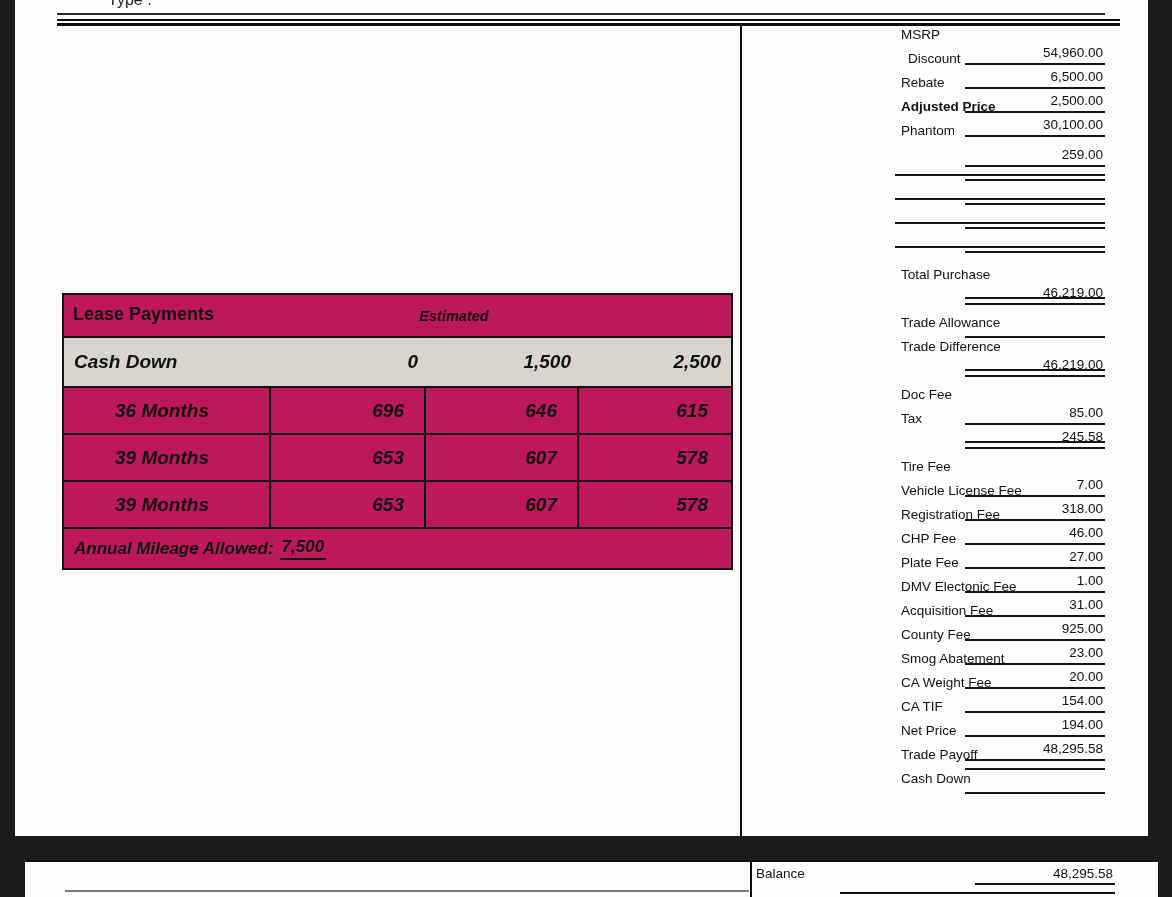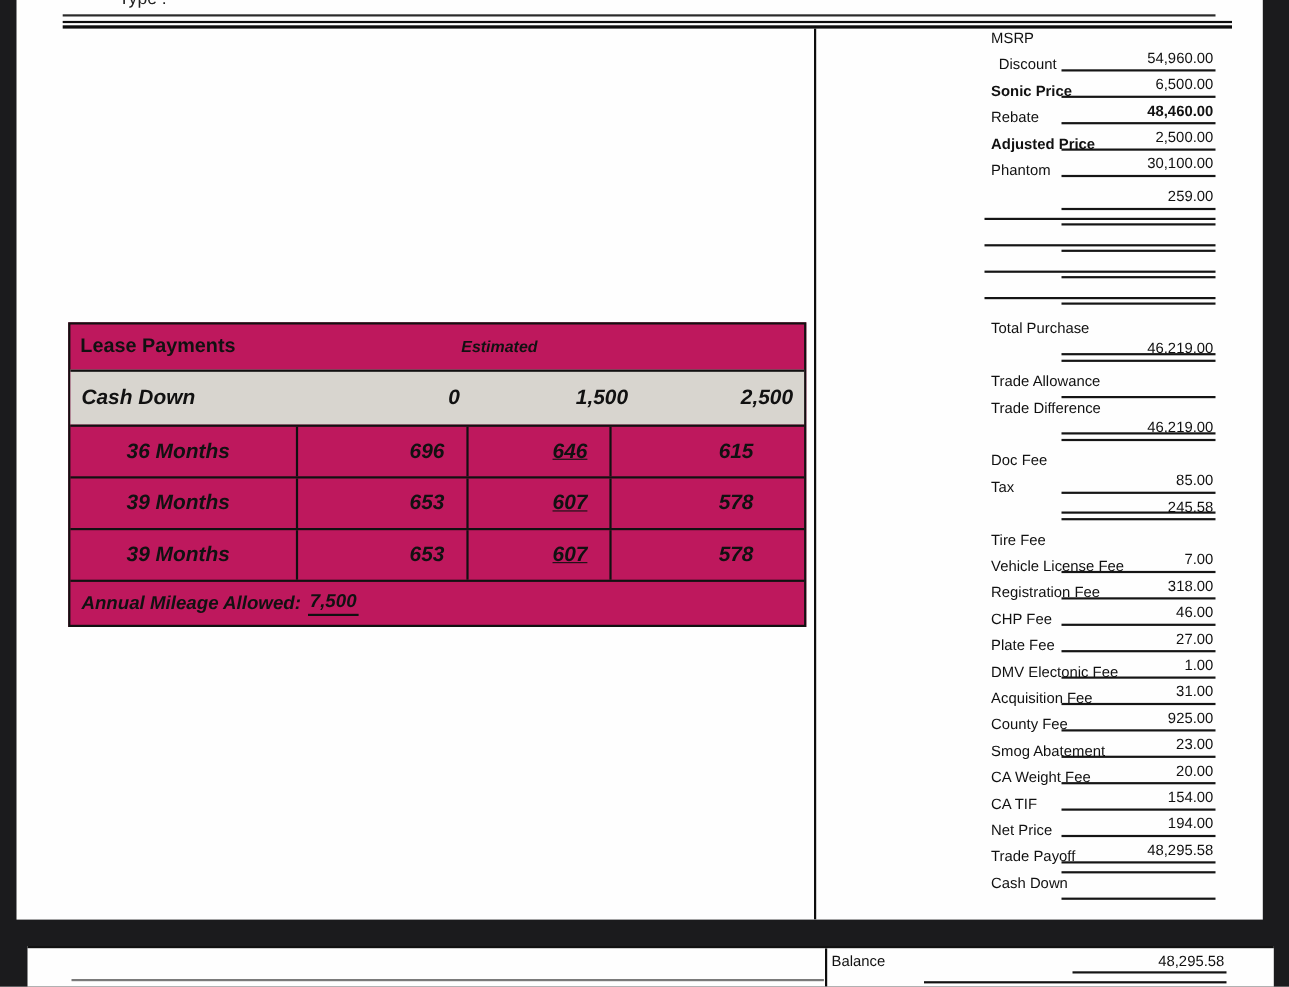--- a/index.html
+++ b/index.html
@@ -42,21 +42,21 @@
   .lease-header { position:relative; height:41px; }
   .lease-title { position:absolute; left:9px; top:9px; font-size:18px; font-weight:bold; }
   .lease-subtitle { position:absolute; left:310px; top:13px; width:160px; text-align:center; font-size:14.5px; font-weight:bold; font-style:italic; }
   .cashdown-row { display:flex; height:50px; align-items:center; background:#d8d5cf; border-top:2px solid #111; font-size:19px; font-weight:bold; font-style:italic; }
   .cd-label { width:205px; padding-left:10px; }
   .cd-val { text-align:right; padding-right:6px; }
   .cd-v1 { width:155px; } .cd-v2 { width:153px; } .cd-v3 { width:150px; }
   .lease-row { display:flex; height:47px; align-items:center; border-top:2px solid #111; font-size:19px; font-weight:bold; font-style:italic; }
   .lr-term { width:205px; text-align:center; padding-right:9px; }
   .lr-val { text-align:right; padding-right:20px; border-left:2px solid #111; height:100%; display:flex; align-items:center; justify-content:flex-end; }
-  .lr-v1 { width:155px; } .lr-v2 { width:130px;text-decoration:underline; } .lr-v3 { width:151px; }
+  .lr-v1 { width:155px; } .lr-v2 { width:153px; } .lr-v3 { width:151px; }
   .mileage-row { display:flex; height:41px; align-items:center; border-top:2px solid #111; font-size:17px; font-weight:bold; font-style:italic; padding-left:10px; }
   .mileage-value { border-bottom:2px solid #111; padding:0 2px 1px 2px; margin-left:6px; }
 
   
   .balance-label { position:absolute; left:731px; top:4px; font-size:13.5px; }
   .balance-value { position:absolute; left:950px; top:0; width:140px; height:23px; border-bottom:2px solid #151515; font-size:13.5px; text-align:right; padding:4px 2px 0 0; }
   .balance-rule2 { position:absolute; left:815px; top:30px; width:275px; height:2px; background:#111; }
   .left-gray-rule { position:absolute; left:40px; top:28px; width:684px; height:2px; background:#7a7a7a; }
 </style>
 </head>
@@ -76,25 +76,20 @@
         <div class="pspacer"></div>
         <div class="pvalue">54,960.00</div>
       </div>
 
       <div class="prow underlineValue indent">
         <div class="plabel">Discount</div>
         <div class="pspacer"></div>
         <div class="pvalue">6,500.00</div>
       </div>
 
-      <div class="prow boldLabel boldValue underlineValue">
-        <div class="plabel">Sonic Price</div>
-        <div class="pspacer"></div>
-        <div class="pvalue">48,460.00</div>
-      </div>
 
       <div class="prow underlineValue">
         <div class="plabel">Rebate</div>
         <div class="pspacer"></div>
         <div class="pvalue">2,500.00</div>
       </div>
 
       <div class="prow boldLabel underlineValue">
         <div class="plabel">Adjusted Price</div>
         <div class="pspacer"></div>

